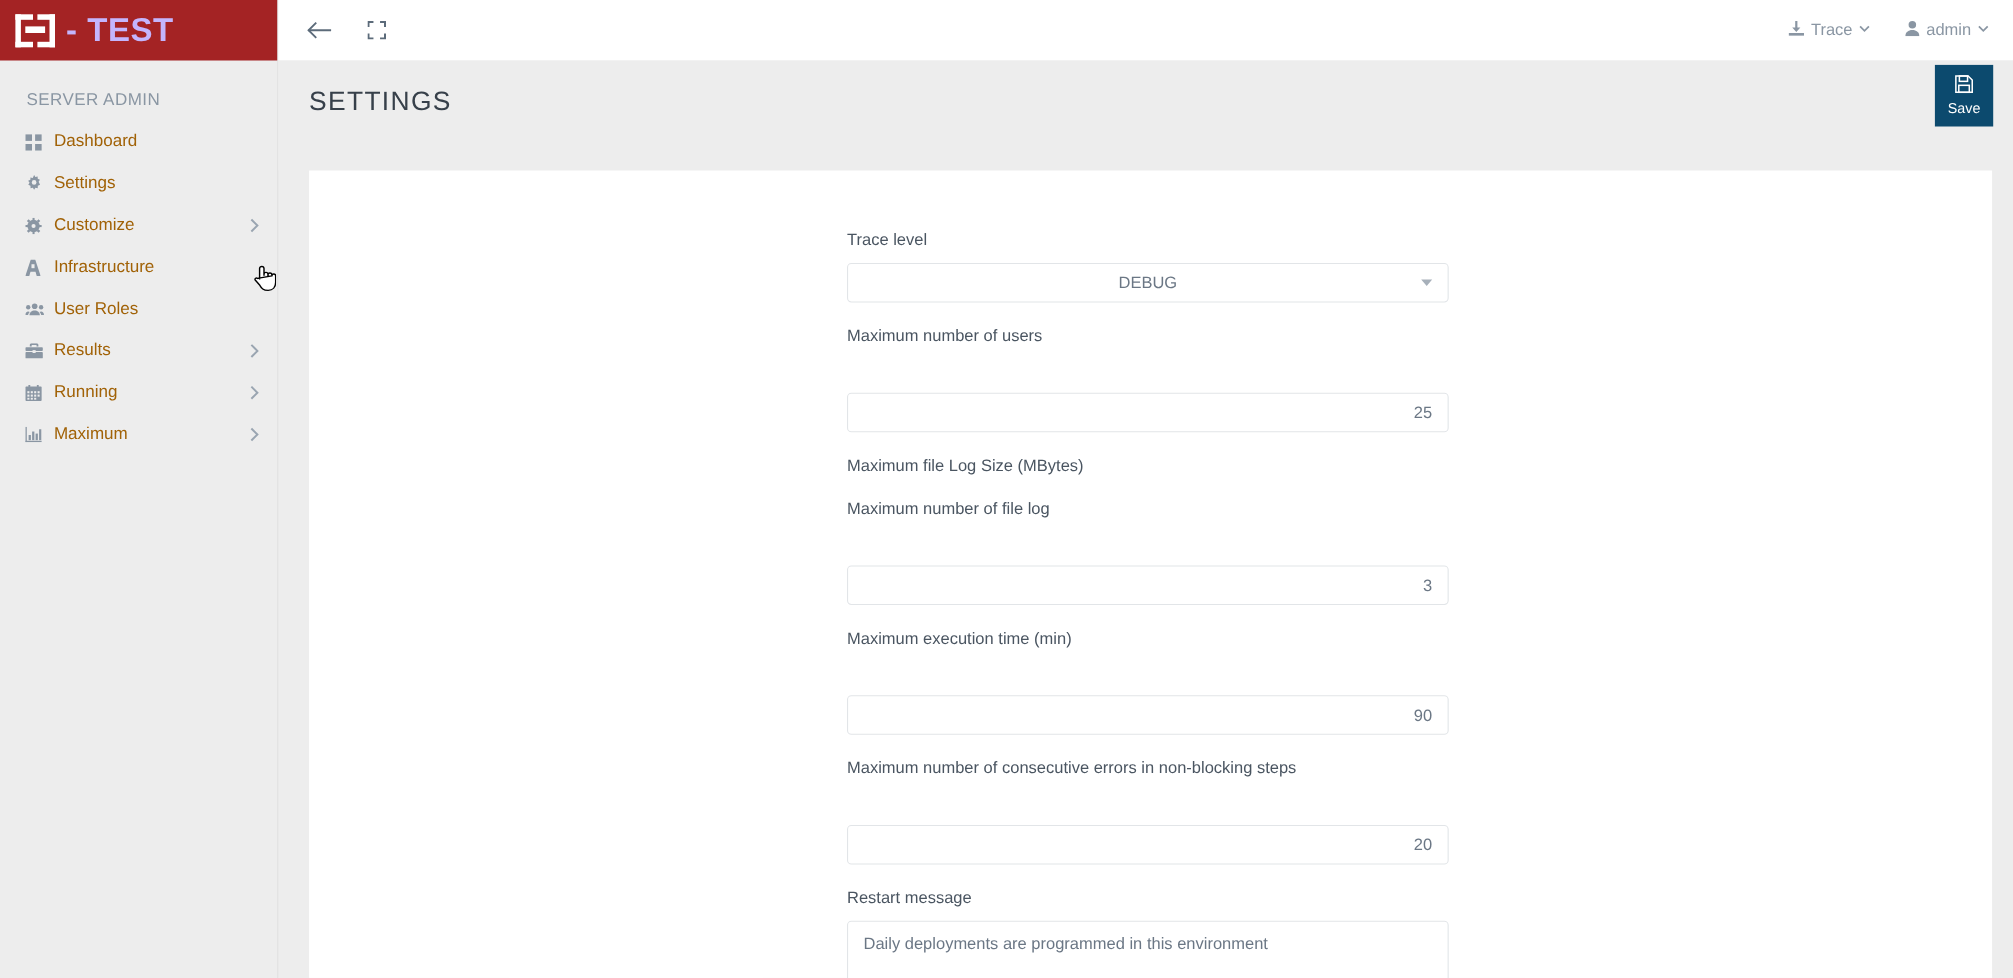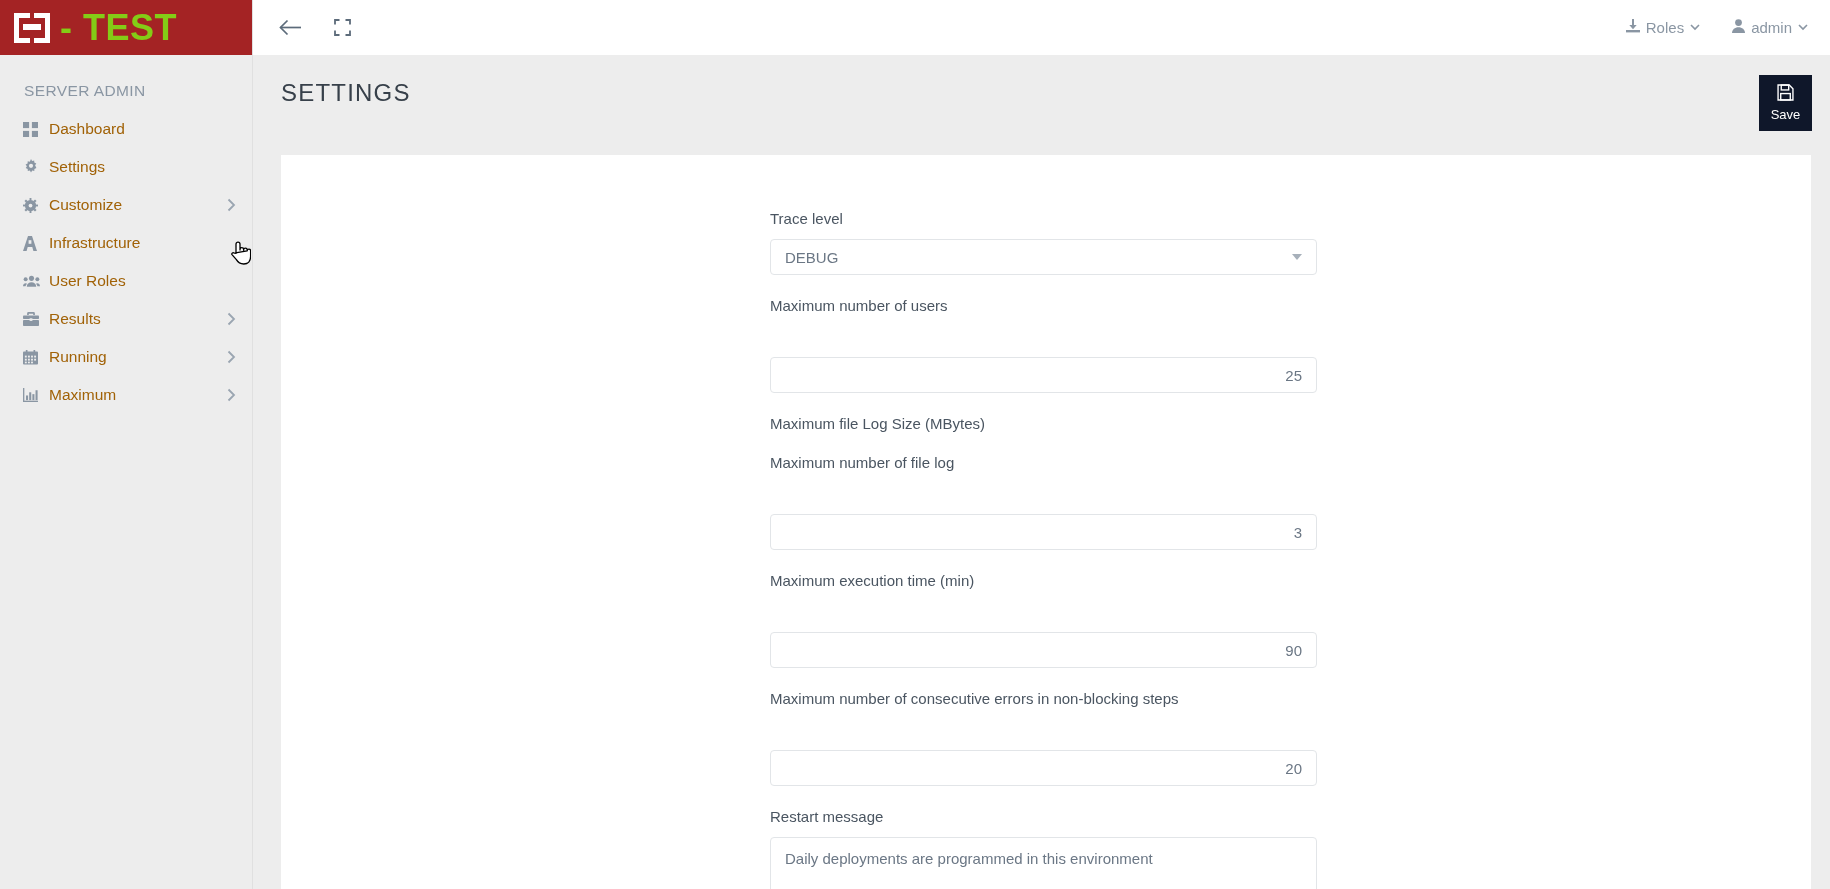--- a/index.html
+++ b/index.html
@@ -54,22 +54,22 @@
   .brand-logo .lb { left: 0; border-right: none; }
   .brand-logo .rb { right: 0; border-left: none; }
   .brand-logo .bar {
     position: absolute;
     left: 9px; top: 11px;
     width: 18px; height: 6px;
     background: #ffffff;
   }
 
   .brand-text {
-    color: #84cc16;
-    font-size: 36px;
+    color: #c4b5fd;
+    font-size: 30px;
     font-weight: bold;
     letter-spacing: 0.5px;
     line-height: 1;
   }
 
   #sidebar-heading {
     padding: 27px 0 10px 24px;
     font-size: 15.5px;
     color: #8a96a3;
     letter-spacing: 0.4px;
@@ -138,23 +138,23 @@
   }
   #page-title {
     position: absolute;
     left: 28px; top: 24px;
     font-size: 24px;
     color: #37404a;
     letter-spacing: 1.2px;
   }
   #save-button {
     position: absolute;
-    right: 18px; top: 20px;
+    right: 18px; top: 4px;
     width: 53px; height: 56px;
-    background: #0f172a;
+    background: #0c4a6e;
     border: none;
     color: #ffffff;
     display: flex;
     flex-direction: column;
     align-items: center;
     justify-content: center;
     gap: 3px;
     cursor: pointer;
     font-family: "Liberation Sans", sans-serif;
     font-size: 13px;
@@ -192,20 +192,21 @@
     font-size: 15px;
     color: #6b7785;
   }
 
   .select-control {
     position: relative;
     display: flex;
     align-items: center;
     padding: 0 14px;
     cursor: pointer;
+    justify-content: center;
   }
   .select-control .caret-tri {
     position: absolute;
     right: 14px; top: 50%;
     transform: translateY(-50%);
     width: 0; height: 0;
     border-left: 5px solid transparent;
     border-right: 5px solid transparent;
     border-top: 6px solid #a7b0ba;
   }
@@ -408,21 +409,21 @@
     </div>
 
     <div class="top-right">
       <span class="top-menu">
         <span>
           <svg width="14" height="14" viewBox="0 0 14 14" fill="currentColor">
             <path d="M6 0h2v6h2.7L7 10.2 3.3 6H6z"></path>
               <rect x="0" y="11" width="14" height="2.4"></rect>
           </svg>
         </span>
-        <span>Roles</span>
+        <span>Trace</span>
         <span class="caret">
           <svg width="10" height="7" viewBox="0 0 10 7" fill="none" stroke="currentColor" stroke-width="1.6">
             <path d="M1 1l4 4 4-4"></path>
           </svg>
         </span>
       </span>
 
       <span class="top-menu">
         <span>
           <svg width="13" height="14" viewBox="0 0 13 14" fill="currentColor">

